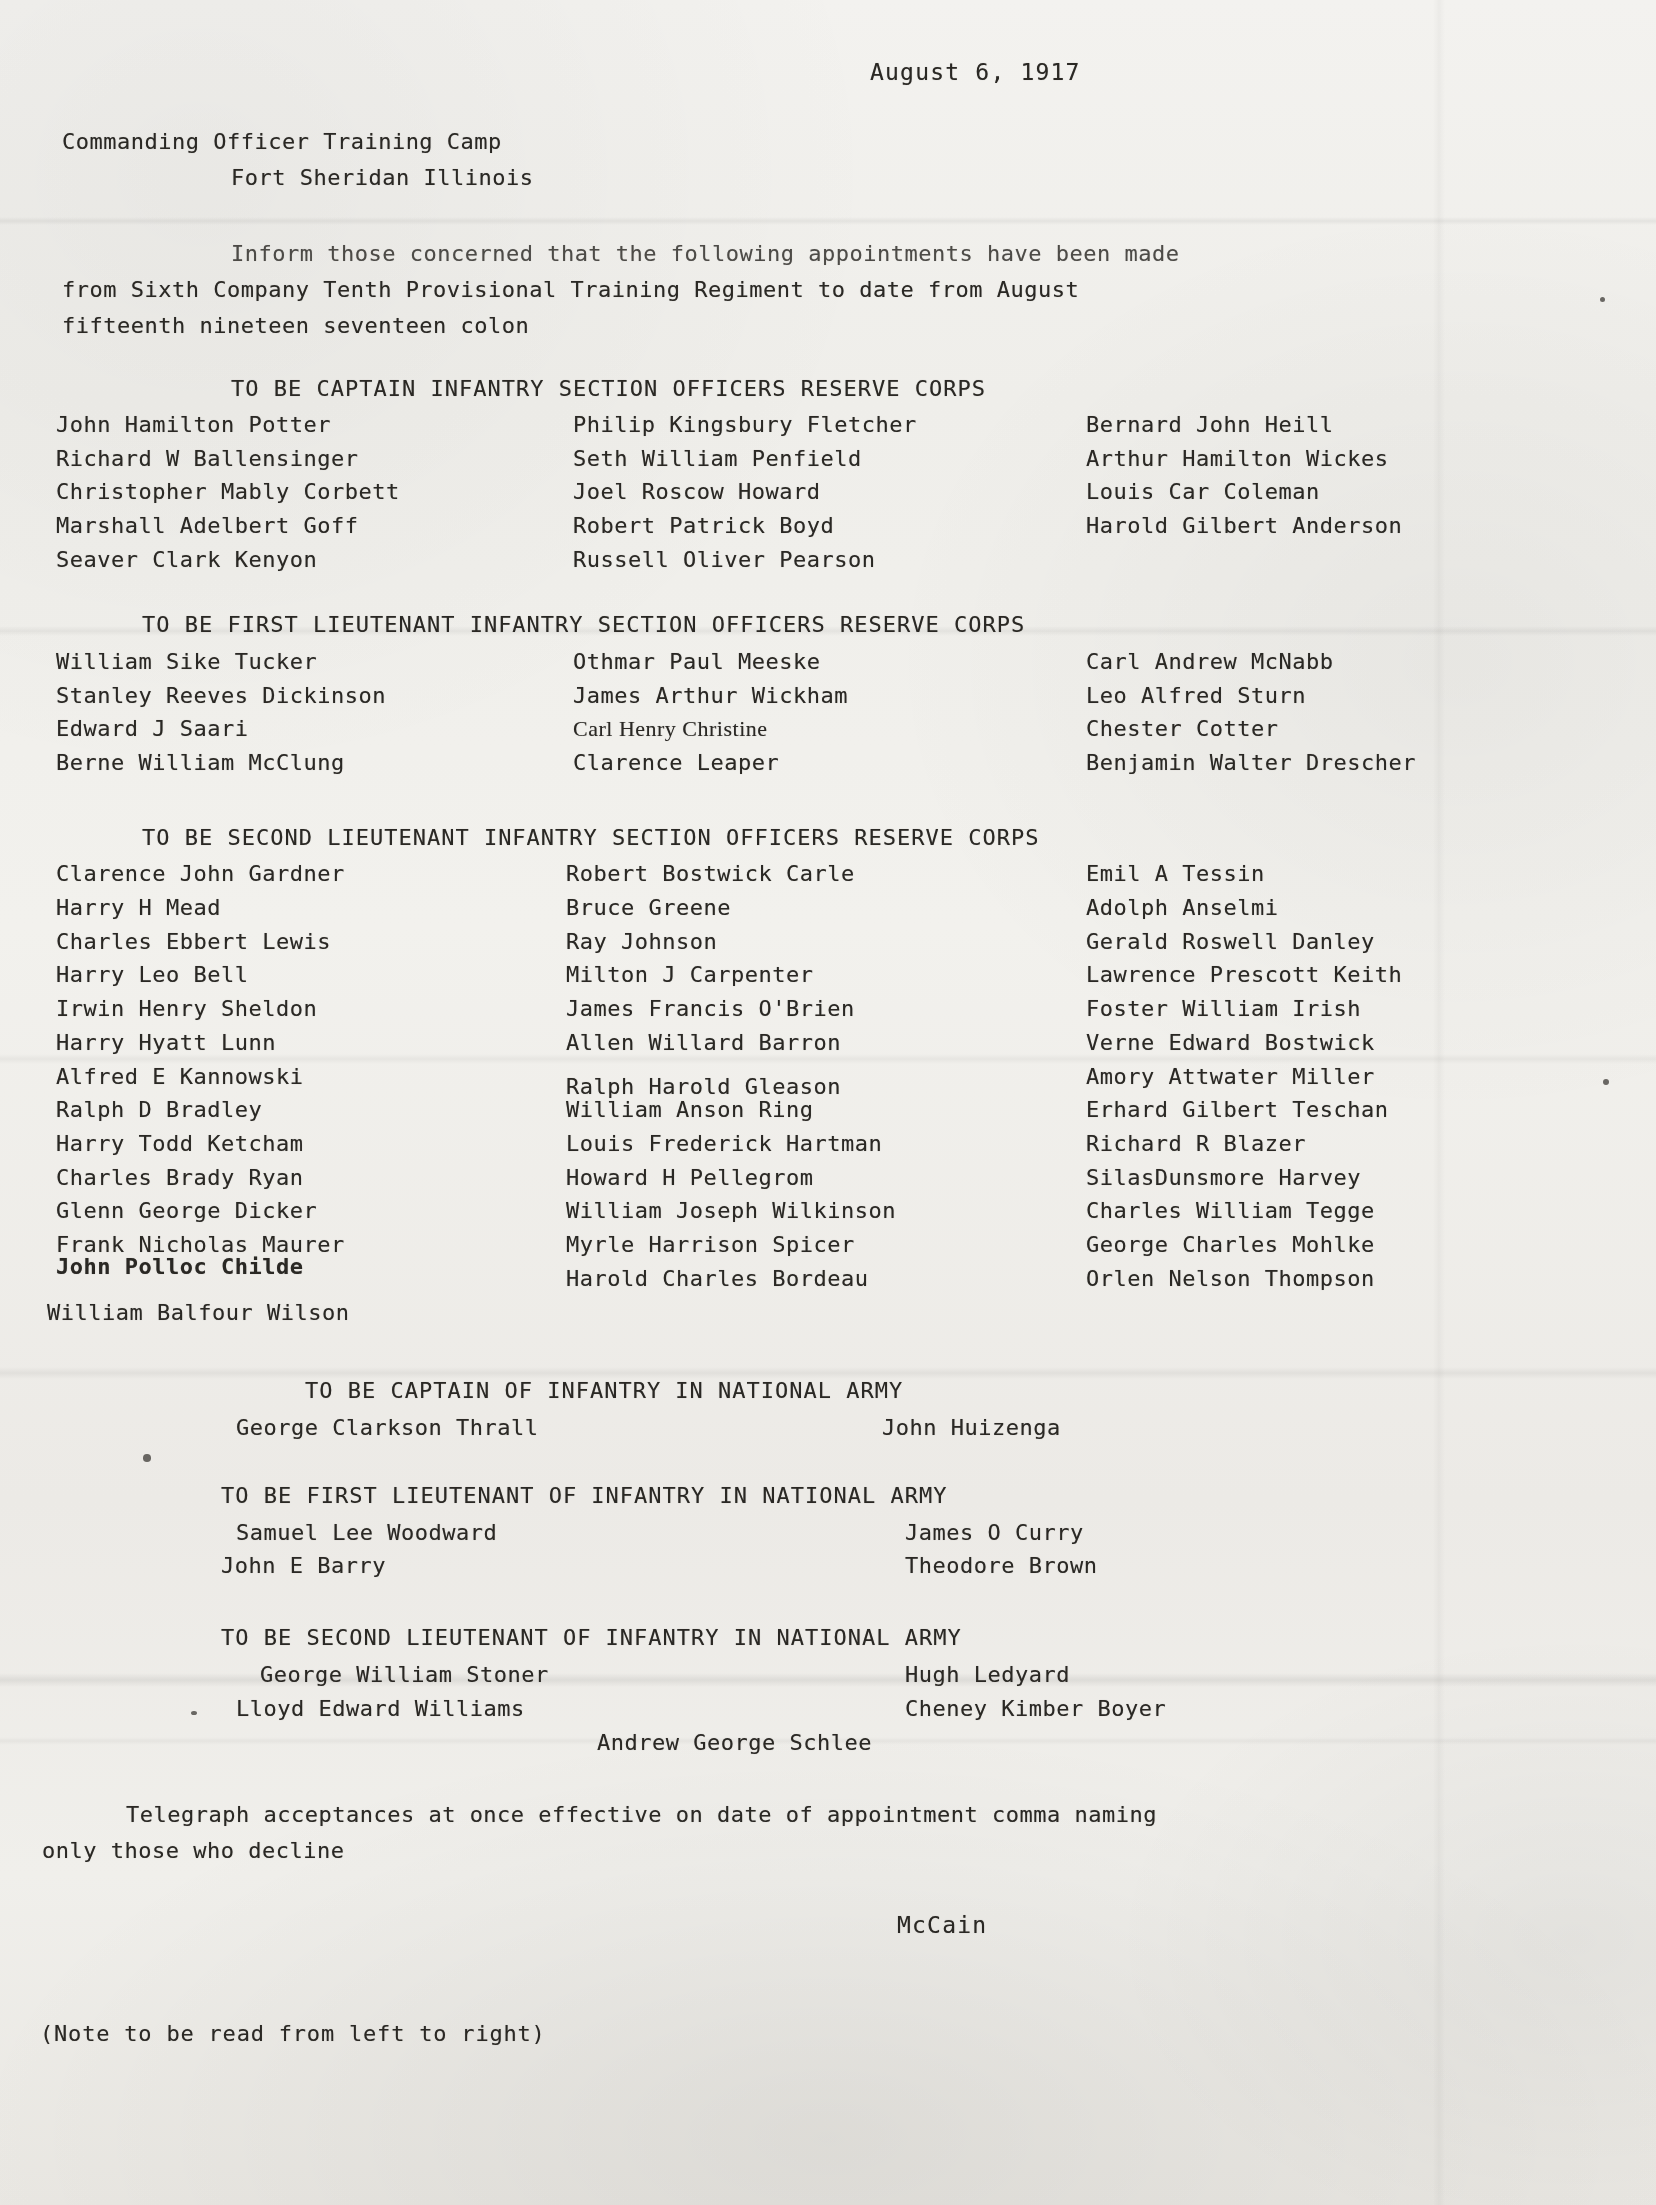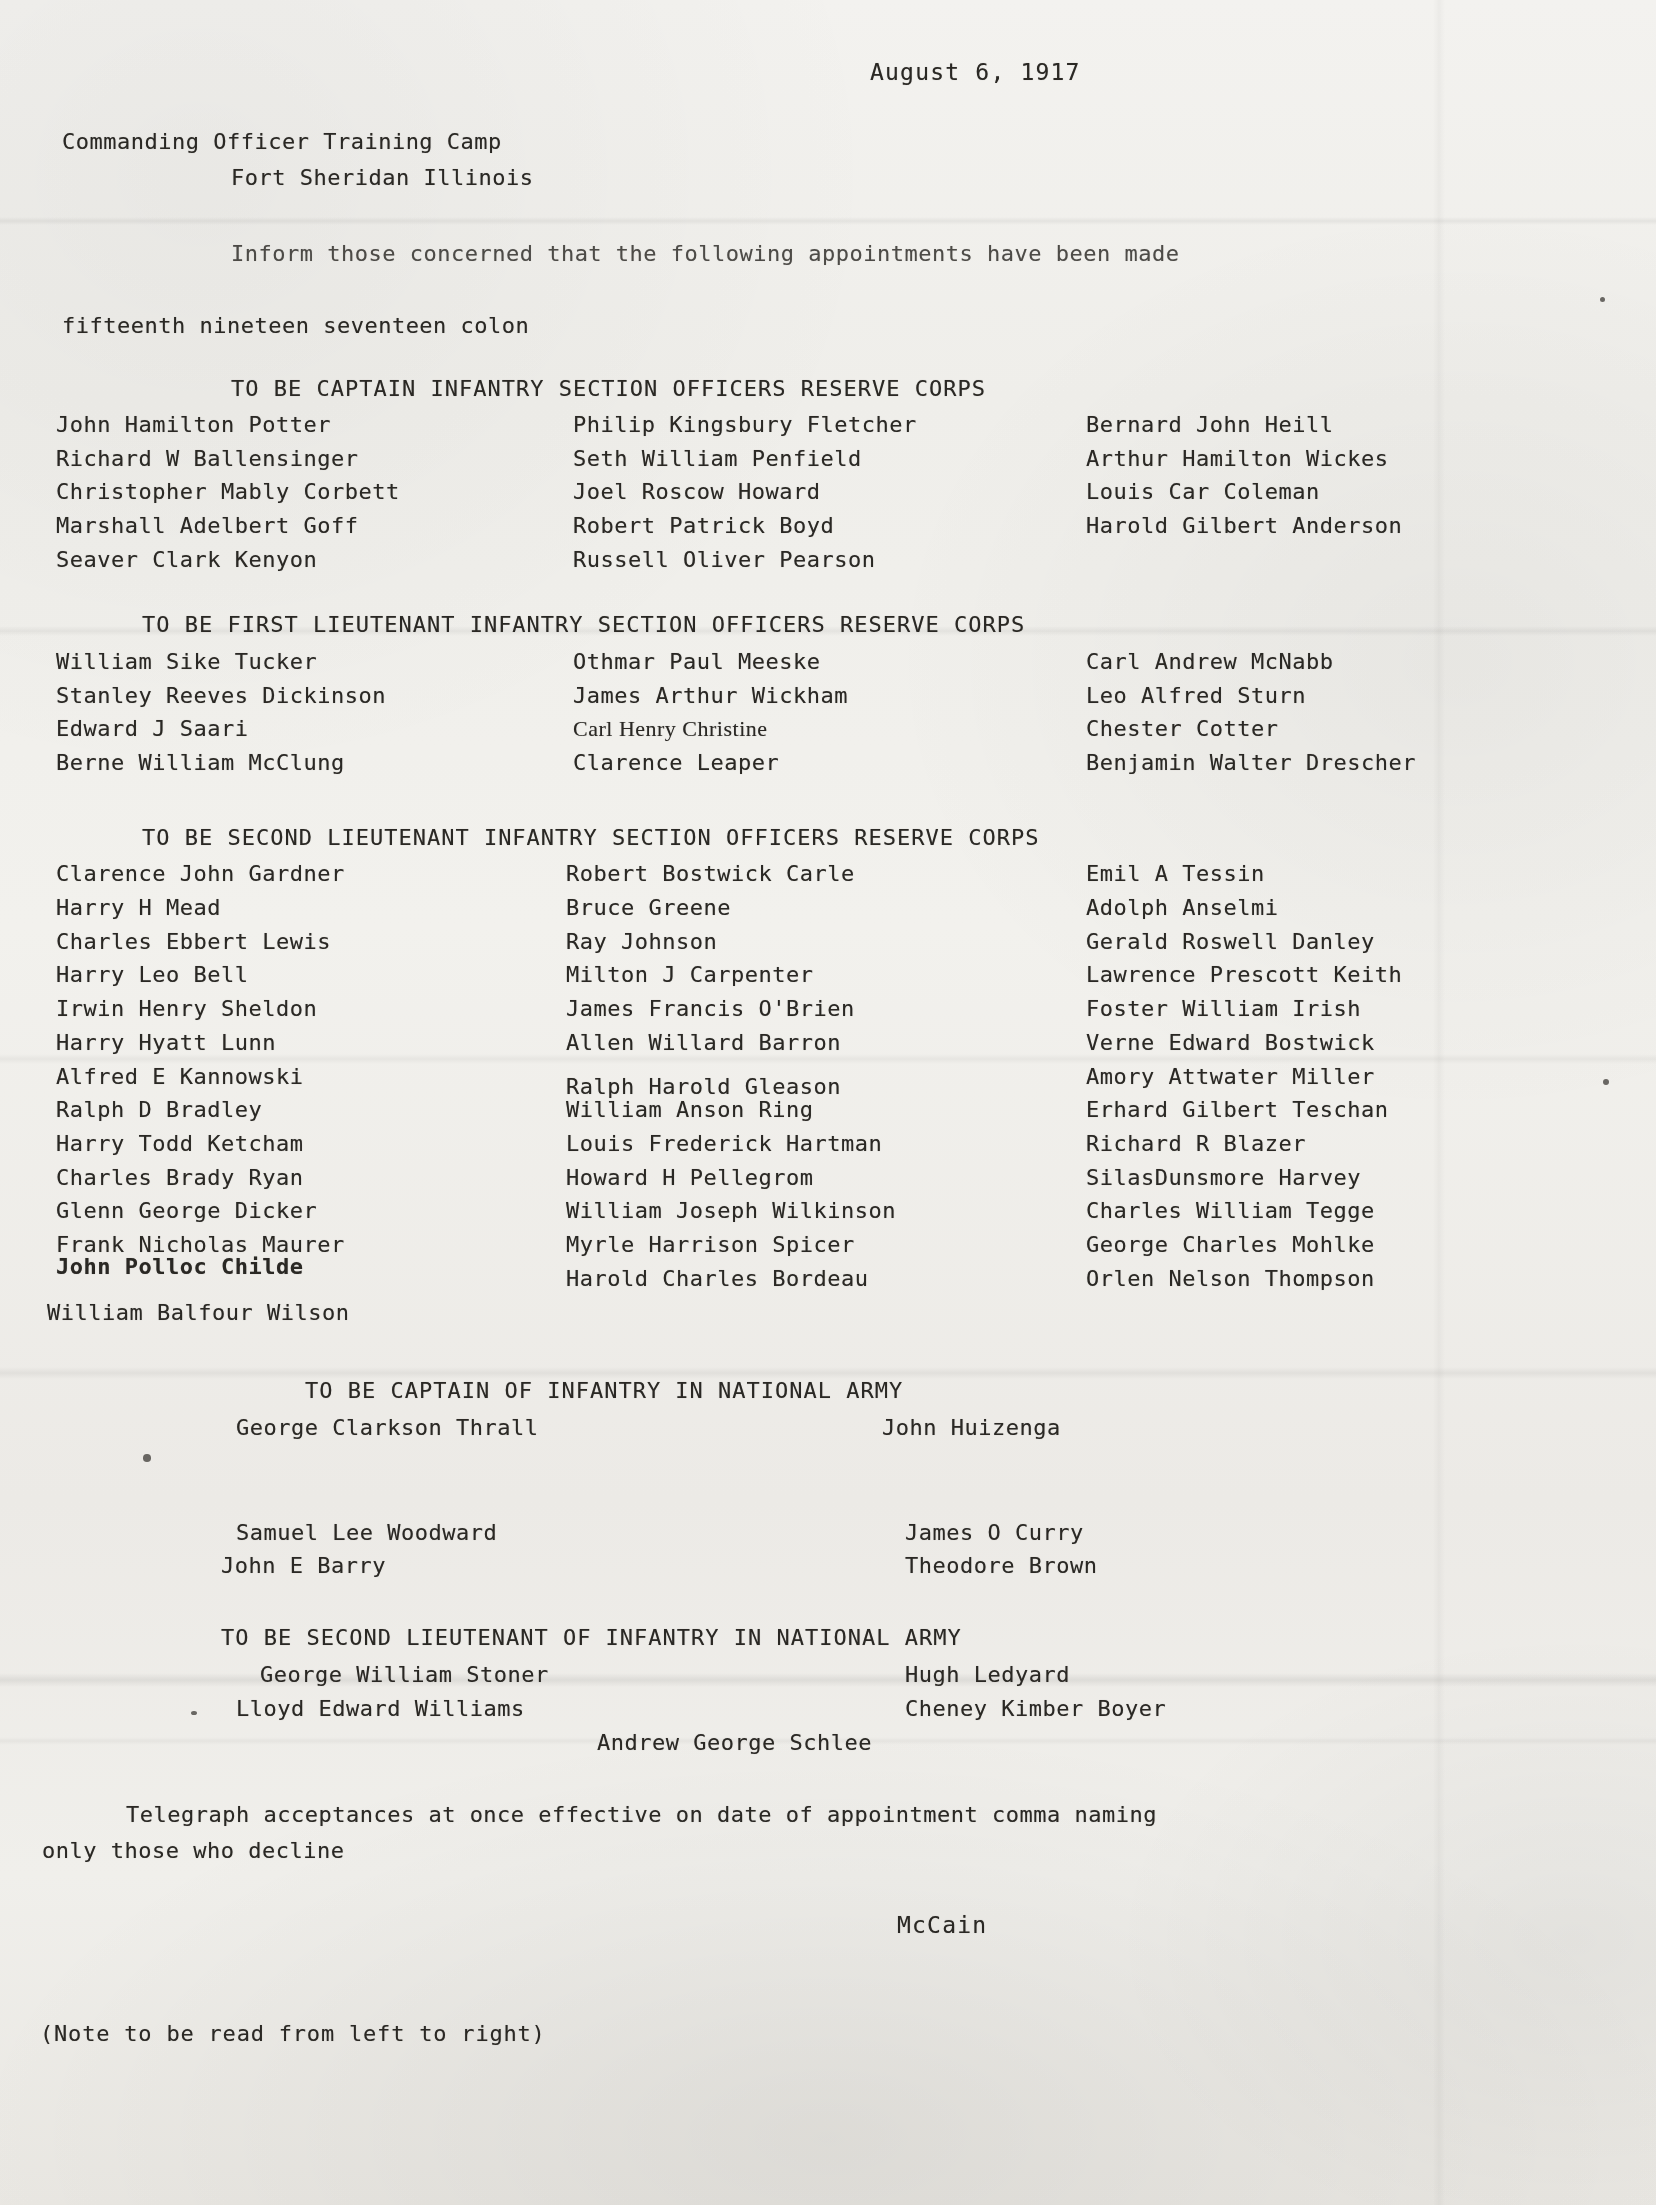--- a/index.html
+++ b/index.html
@@ -88,20 +88,21 @@
 <div class="speck" style="left:191px; top:1711px; width:5.9px; height:4.2px;"></div>
 
 <div id="doc">
 
   <div class="txt date" style="left:870px; top:61px;">August 6, 1917</div>
 
   <div class="txt" style="left:62px; top:131px;">Commanding Officer Training Camp</div>
   <div class="txt" style="left:231px; top:167px;">Fort Sheridan Illinois</div>
 
   <div class="txt light" style="left:231px; top:243px;">Inform those concerned that the following appointments have been made</div>
+  <div class="txt" style="left:62px; top:279px;">from Sixth Company Tenth Provisional Training Regiment to date from August</div>
   <div class="txt" style="left:62px; top:315px;">fifteenth nineteen seventeen colon</div>
 
   <div class="txt heading" style="left:231px; top:378px;">TO BE CAPTAIN INFANTRY SECTION OFFICERS RESERVE CORPS</div>
 
   <div class="txt" style="left:56px; top:414px;">John Hamilton Potter</div>
   <div class="txt" style="left:56px; top:448px;">Richard W Ballensinger</div>
   <div class="txt" style="left:56px; top:481px;">Christopher Mably Corbett</div>
   <div class="txt" style="left:56px; top:515px;">Marshall Adelbert Goff</div>
   <div class="txt" style="left:56px; top:549px;">Seaver Clark Kenyon</div>
 
@@ -175,20 +176,21 @@
   <div class="txt" style="left:1086px; top:1133px;">Richard R Blazer</div>
   <div class="txt" style="left:1086px; top:1167px;">SilasDunsmore Harvey</div>
   <div class="txt" style="left:1086px; top:1200px;">Charles William Tegge</div>
   <div class="txt" style="left:1086px; top:1234px;">George Charles Mohlke</div>
   <div class="txt" style="left:1086px; top:1268px;">Orlen Nelson Thompson</div>
 
   <div class="txt heading" style="left:305px; top:1380px;">TO BE CAPTAIN OF INFANTRY IN NATIONAL ARMY</div>
   <div class="txt" style="left:236px; top:1417px;">George Clarkson Thrall</div>
   <div class="txt" style="left:882px; top:1417px;">John Huizenga</div>
 
+  <div class="txt heading" style="left:221px; top:1485px;">TO BE FIRST LIEUTENANT OF INFANTRY IN NATIONAL ARMY</div>
   <div class="txt" style="left:236px; top:1522px;">Samuel Lee Woodward</div>
   <div class="txt" style="left:221px; top:1555px;">John E Barry</div>
   <div class="txt" style="left:905px; top:1522px;">James O Curry</div>
   <div class="txt" style="left:905px; top:1555px;">Theodore Brown</div>
 
   <div class="txt heading" style="left:221px; top:1627px;">TO BE SECOND LIEUTENANT OF INFANTRY IN NATIONAL ARMY</div>
   <div class="txt" style="left:236px; top:1664px;margin-left:24px;">George William Stoner</div>
   <div class="txt" style="left:236px; top:1698px;">Lloyd Edward Williams</div>
   <div class="txt" style="left:905px; top:1664px;">Hugh Ledyard</div>
   <div class="txt" style="left:905px; top:1698px;">Cheney Kimber Boyer</div>

